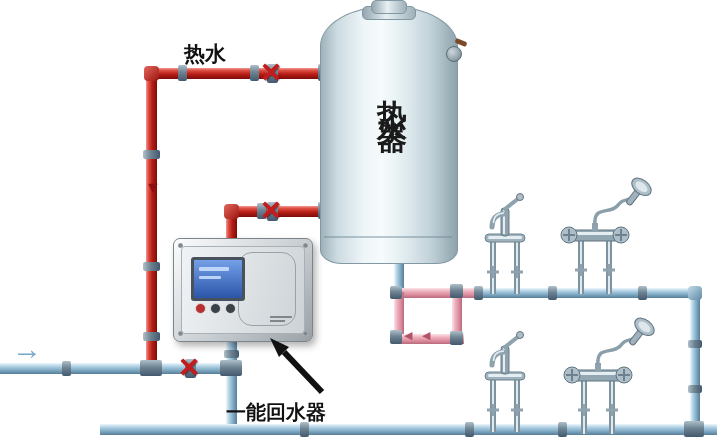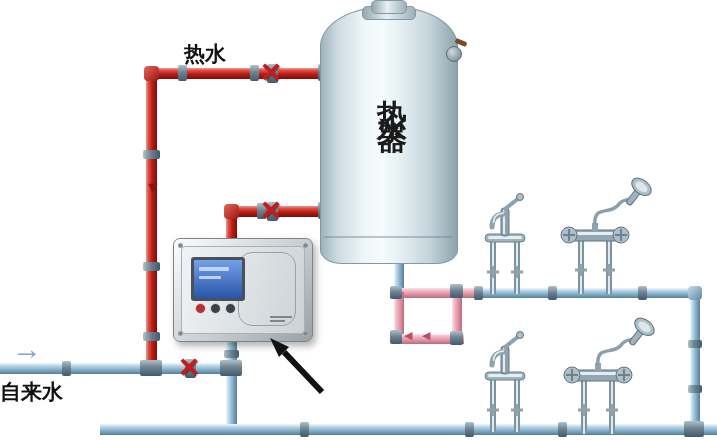--- a/index.html
+++ b/index.html
@@ -130,21 +130,21 @@
   <div class="abs btn-dot" style="left:225px;top:303px;width:9px;height:9px;background:#3a4248;"></div>
   <div class="abs logo-dash" style="left:270px;top:316px;width:22px;height:2px;"></div>
   <div class="abs logo-dash" style="left:270px;top:320px;width:15px;height:2px;"></div>
 
   <svg class="abs arrow-callout" style="left:256px;top:330px;" width="72" height="68" viewBox="0 0 72 68">
     <polygon points="14,8 33,17 23,27" fill="#111"></polygon>
     <line x1="28" y1="22" x2="66" y2="62" stroke="#111" stroke-width="6"></line>
   </svg>
 
   <div class="abs lbl" style="left:184px;top:40px;">热水</div>
-  <div class="abs lbl" style="left:0px;top:378px;">自来水</div>
+  <div class="abs lbl" style="left:226px;top:399px;font-size:20px;">一能回水器</div>
 
   <svg class="abs fixture" style="left:473px;top:182px;" width="64" height="112" viewBox="0 0 64 112">
     <path d="M20 112 V58 M44 112 V58" stroke="#7e93a0" stroke-width="6" fill="none"></path>
     <path d="M20 112 V58 M44 112 V58" stroke="#dfe9ee" stroke-width="2" fill="none"></path>
     <path d="M14 90 h12 M20 84 v12 M38 90 h12 M44 84 v12" stroke="#8fa3ae" stroke-width="3"></path>
     <rect x="12" y="52" width="40" height="8" rx="4" fill="#9fb2bd" stroke="#6d828e"></rect>
     <rect x="15" y="54" width="34" height="3" rx="1.5" fill="#e4edf2"></rect>
     <rect x="28" y="26" width="8" height="28" rx="3" fill="#8fa3ae" stroke="#667a86"></rect>
     <rect x="30" y="28" width="2" height="24" fill="#e4edf2"></rect>
     <path d="M32 27 L46 16" stroke="#8fa3ae" stroke-width="4" stroke-linecap="round"></path>

